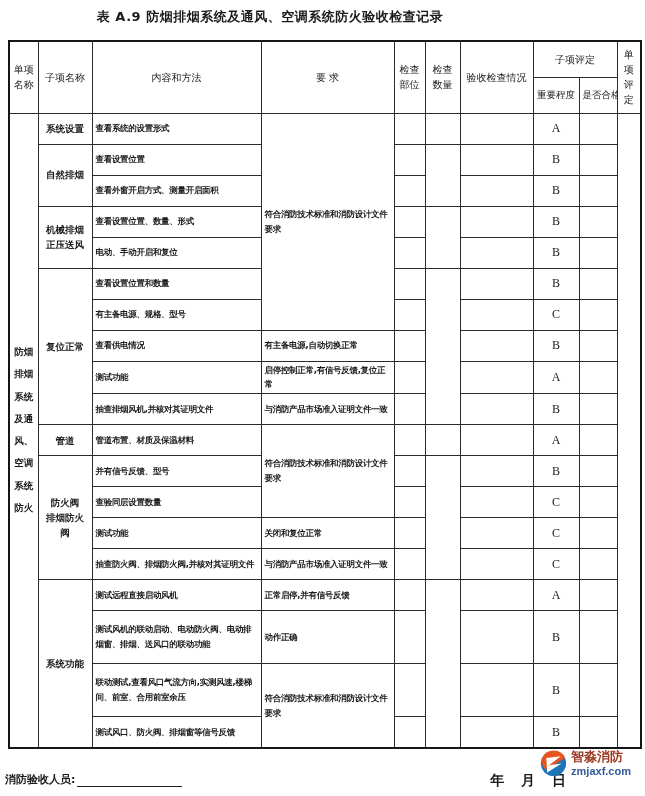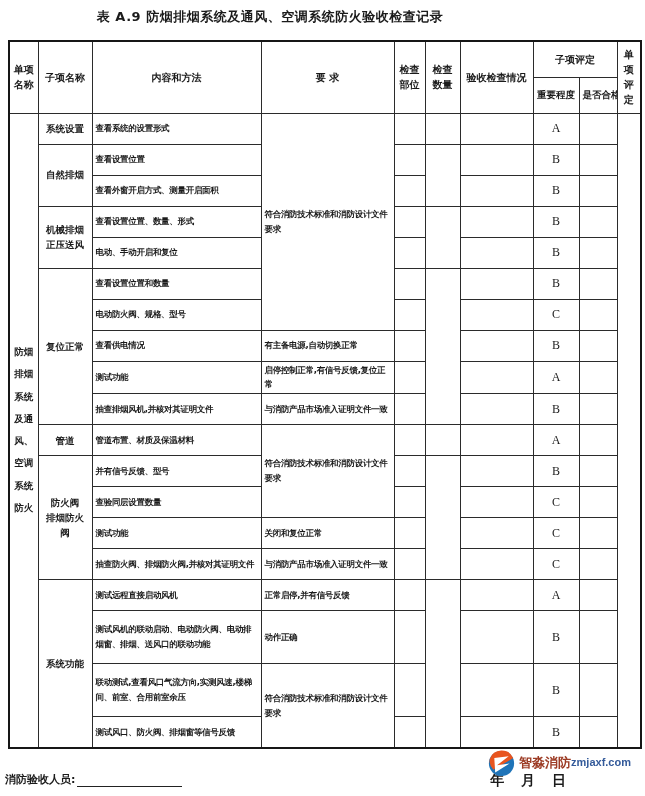--- a/index.html
+++ b/index.html
@@ -24,21 +24,21 @@
     table-layout:fixed;
     border:2px solid #161616;
   }
   table.record th, table.record td{
     border:1px solid #2b2b2b;
     padding:1px 3px;
     vertical-align:middle;
     overflow:hidden;
   }
   th{
-    font-size:10px;font-weight:bold;
+    font-size:10px;font-weight:normal;
     white-space:nowrap;
     line-height:1.7;
   }
   th.wrap{white-space:normal;line-height:1.5;}
   th.small{font-size:9.5px;}
   tr.hdr1{height:36px;}
   tr.hdr2{height:36px;}
   tr.r{height:31px;}
   tr.r-tall{height:53px;}
   td.c-vert{
@@ -89,21 +89,21 @@
     letter-spacing:6px;
     white-space:nowrap;
     margin-left:36px;
   }
   .watermark{
     position:absolute;right:14px;top:750px;
     display:flex;align-items:center;
     line-height:1.1;
   }
   .wm-logo{width:27px;height:27px;margin-right:4px;flex:0 0 auto;}
-  .wm-text{display:flex;flex-direction:row;}
+  .wm-text{display:flex;flex-direction:column;}
   .wm-brand{font-size:13px;font-weight:bold;}
   .wm-site{font-size:11px;font-weight:bold;font-family:"Liberation Sans",sans-serif;}
 </style>
 </head>
 <body>
 
 <div class="page-title">表 A.9  防烟排烟系统及通风、空调系统防火验收检查记录</div>
 
 <table class="record">
   <colgroup>
@@ -188,21 +188,21 @@
   <tr class="r">
     <td rowspan="5" class="c-sub">复位正常</td>
     <td class="c-content">查看设置位置和数量</td>
     <td class="c-empty"></td>
     <td rowspan="5" class="c-empty"></td>
     <td class="c-empty"></td>
     <td class="c-imp">B</td>
     <td class="c-empty"></td>
   </tr>
   <tr class="r">
-    <td class="c-content">电动防火阀、规格、型号</td>
+    <td class="c-content">有主备电源、规格、型号</td>
     <td class="c-empty"></td>
     <td class="c-empty"></td>
     <td class="c-imp">C</td>
     <td class="c-empty"></td>
   </tr>
   <tr class="r">
     <td class="c-content">查看供电情况</td>
     <td class="c-req">有主备电源,自动切换正常</td>
     <td class="c-empty"></td>
     <td class="c-empty"></td>

